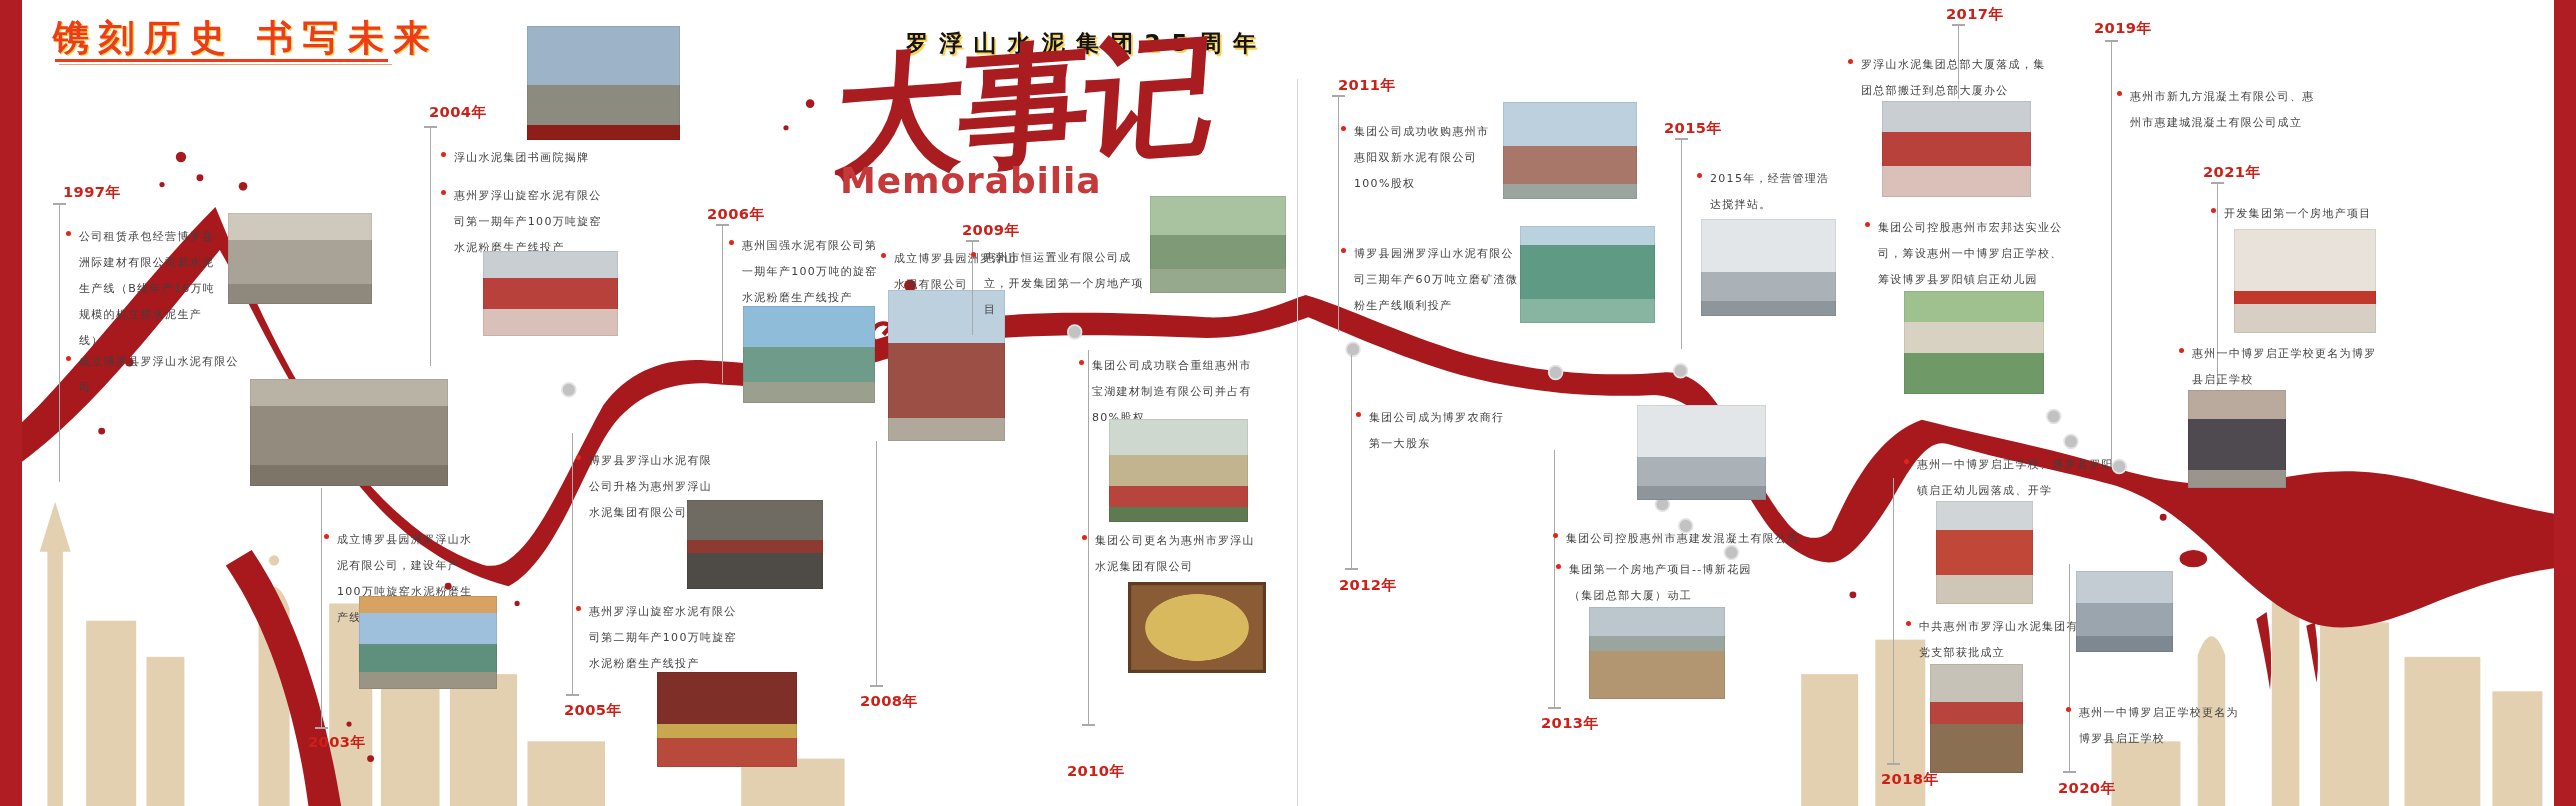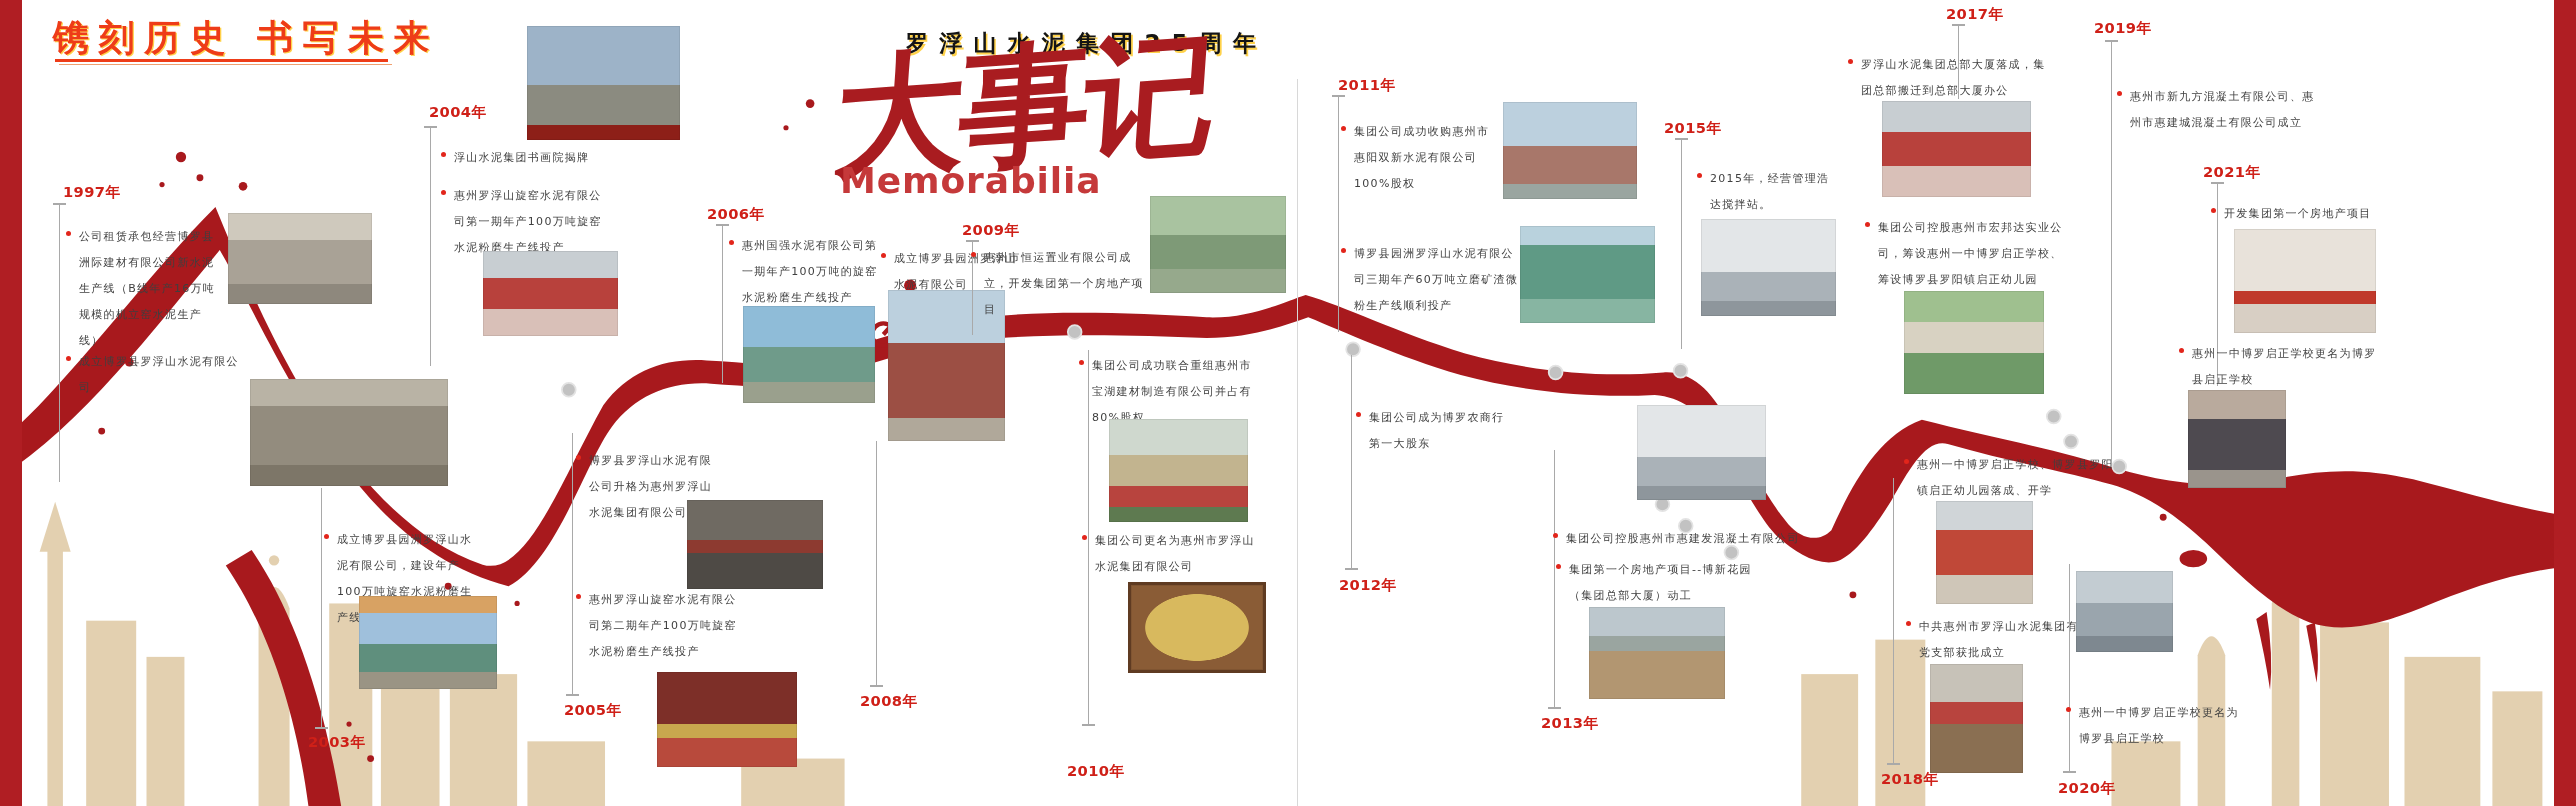--- a/index.html
+++ b/index.html
@@ -201,21 +201,21 @@
     <div class="ev" style="left:454px;top:145px;width:155px">浮山水泥集团书画院揭牌</div>
     <div class="ev" style="left:454px;top:183px;width:153px">惠州罗浮山旋窑水泥有限公司第一期年产100万吨旋窑水泥粉磨生产线投产</div>
     <div class="photo ph-group-caption" style="left:527px;top:26px;width:153px;height:114px"></div>
     <div class="photo ph-ceremony" style="left:483px;top:251px;width:135px;height:85px"></div>
   </div>
 
   <div>
     <div class="year" style="left:564px;top:701px">2005年</div>
     <div class="vline cap-bottom" style="left:572px;top:433px;height:263px"></div>
     <div class="ev" style="left:589px;top:448px;width:128px">博罗县罗浮山水泥有限公司升格为惠州罗浮山水泥集团有限公司</div>
-    <div class="ev" style="left:589px;top:587px;width:157px">惠州罗浮山旋窑水泥有限公司第二期年产100万吨旋窑水泥粉磨生产线投产</div>
+    <div class="ev" style="left:589px;top:599px;width:157px">惠州罗浮山旋窑水泥有限公司第二期年产100万吨旋窑水泥粉磨生产线投产</div>
     <div class="photo ph-unveil" style="left:687px;top:500px;width:136px;height:89px"></div>
     <div class="photo ph-banquet" style="left:657px;top:672px;width:140px;height:95px"></div>
   </div>
 
   <div>
     <div class="year" style="left:707px;top:205px">2006年</div>
     <div class="vline cap-top" style="left:722px;top:224px;height:159px"></div>
     <div class="ev" style="left:742px;top:233px;width:136px">惠州国强水泥有限公司第一期年产100万吨的旋窑水泥粉磨生产线投产</div>
     <div class="photo ph-factory-green" style="left:743px;top:306px;width:132px;height:97px"></div>
   </div>

